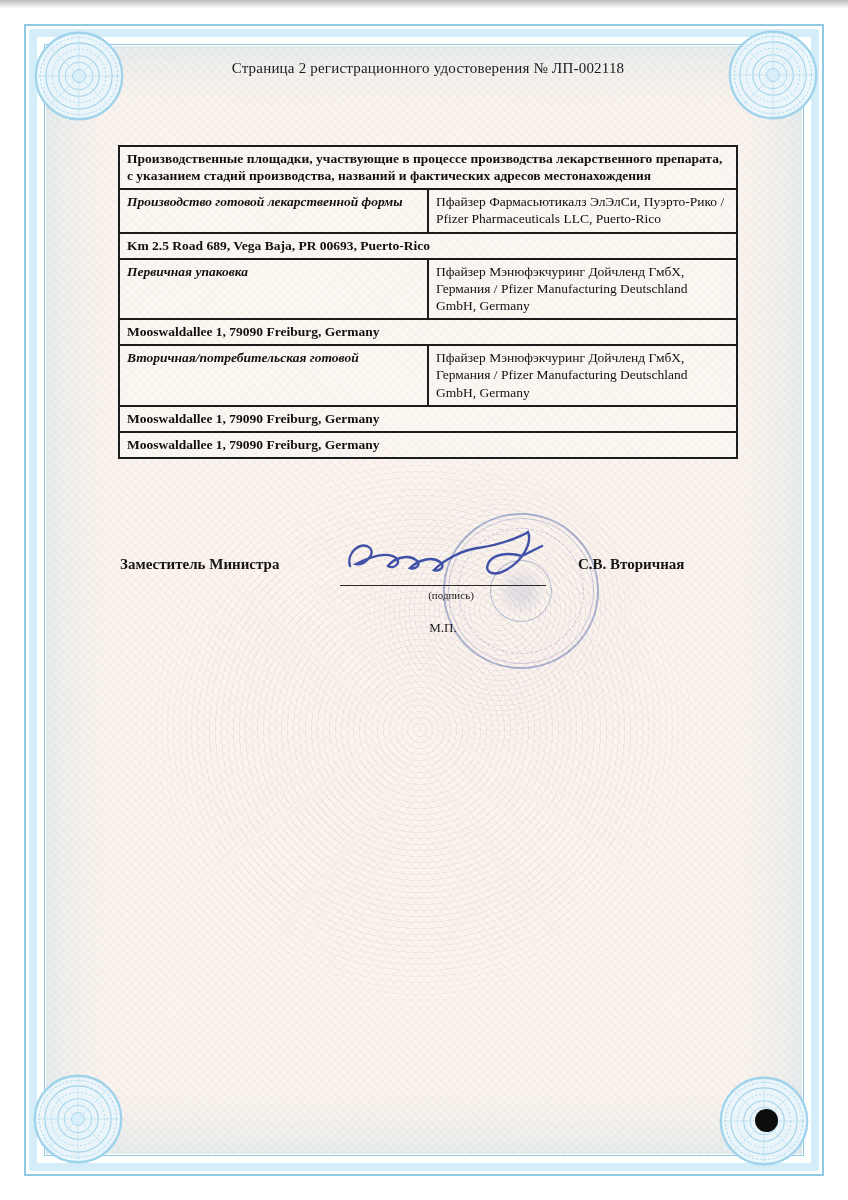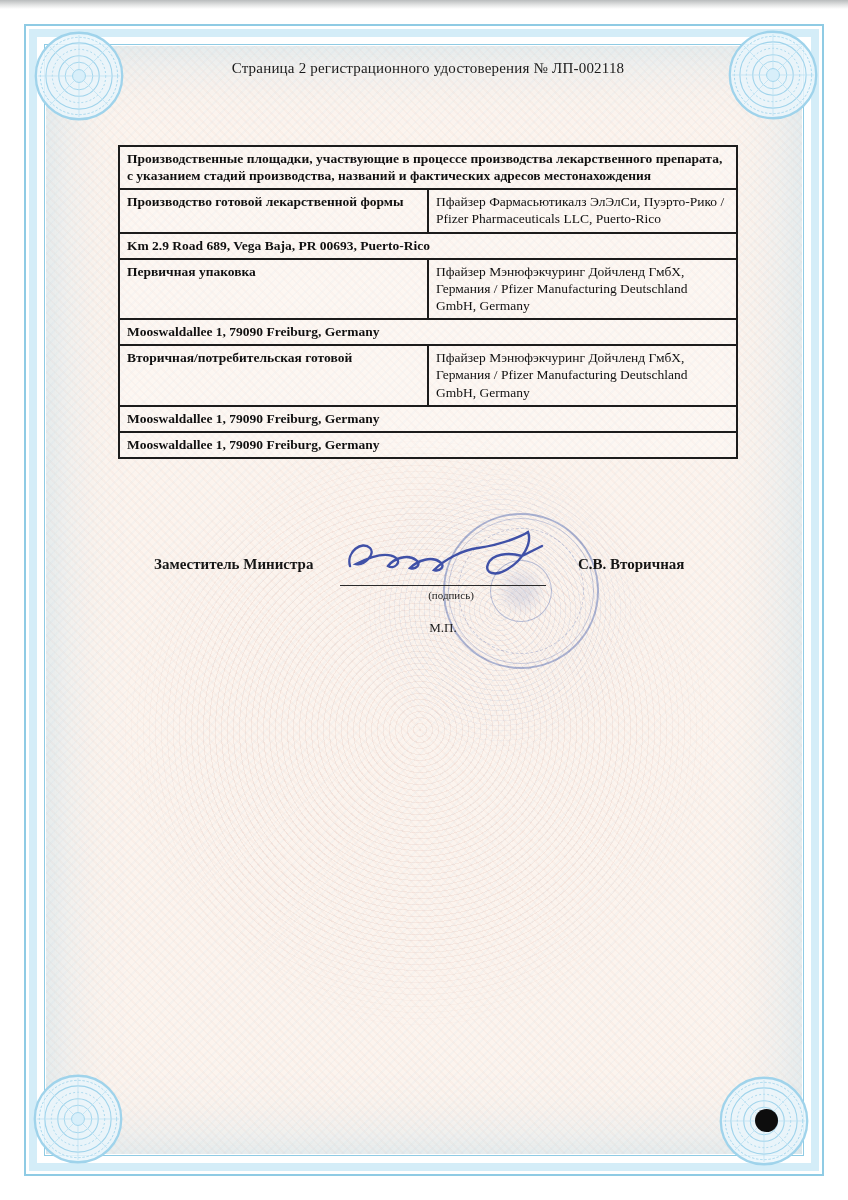--- a/index.html
+++ b/index.html
@@ -35,36 +35,36 @@
   .rosette{position:absolute;}
   .black-dot{position:absolute;left:755px;top:1109px;width:23px;height:23px;border-radius:50%;background:#0d0d0d;}
 
   .page-title{position:absolute;top:60px;left:0;right:0;text-align:center;
     font-size:15px;letter-spacing:0.2px;color:#1a1a1a;padding-left:8px;}
 
   .doc-table{position:absolute;left:118px;top:145px;width:620px;border-collapse:collapse;
     font-size:13.5px;line-height:1.27;color:#101010;table-layout:fixed;}
   .doc-table td{border:2px solid #1c1c1c;padding:3px 7px 4px 7px;vertical-align:top;background:rgba(255,255,255,0.25);}
   .doc-table td.th{font-weight:bold;}
-  .doc-table td.stage{font-weight:bold;width:50%;}
+  .doc-table td.stage{font-style:italic;font-weight:bold;width:50%;}
   .doc-table td.addr{font-weight:bold;}
 
   .stamp{position:absolute;left:443px;top:513px;width:156px;height:156px;opacity:0.85;}
   .stamp > div{position:absolute;border-radius:50%;}
   .stamp .ring1{inset:0;border:2px solid rgba(62,90,170,0.5);}
   .stamp .ring2{inset:5px;border:1px solid rgba(62,90,170,0.3);}
   .stamp .ring3{inset:15px;border:1px dashed rgba(62,90,170,0.3);}
   .stamp .ring4{inset:47px;border:1.5px solid rgba(62,90,170,0.42);
     background:radial-gradient(circle, rgba(62,90,170,0.14) 0 18%, rgba(0,0,0,0) 60%);}
 
   .signature-svg{position:absolute;left:336px;top:526px;}
   .sig-line{position:absolute;left:340px;top:585px;width:206px;border-top:1.5px solid #2a2a2a;}
   .sig-caption{position:absolute;left:344px;top:589px;width:214px;text-align:center;font-size:11px;color:#222;}
   .mp-caption{position:absolute;left:336px;top:620px;width:214px;text-align:center;font-size:13px;color:#1a1a1a;}
-  .minister-title{position:absolute;left:120px;top:556px;font-size:15px;font-weight:bold;color:#151515;margin-left:34px;}
+  .minister-title{position:absolute;left:120px;top:556px;font-size:15px;font-weight:bold;color:#151515;}
   .minister-name{position:absolute;left:578px;top:556px;font-size:15px;font-weight:bold;color:#151515;}
 </style>
 </head>
 <body>
 
 <div class="page">
 
   <div class="edge-top"></div>
 
   <div class="inner-area"></div>
@@ -139,21 +139,21 @@
     <tbody>
       <tr>
         <td colspan="2" class="th">Производственные площадки, участвующие в процессе производства лекарственного препарата, с указанием стадий производства, названий и фактических адресов местонахождения</td>
       </tr>
 
       <tr>
         <td class="stage">Производство готовой лекарственной формы</td>
         <td class="mfr">Пфайзер Фармасьютикалз ЭлЭлСи, Пуэрто-Рико / Pfizer Pharmaceuticals LLC, Puerto-Rico</td>
       </tr>
       <tr>
-        <td colspan="2" class="addr">Km 2.9 Road 689, Vega Baja, PR 00693, Puerto-Rico</td>
+        <td colspan="2" class="addr">Km 2.5 Road 689, Vega Baja, PR 00693, Puerto-Rico</td>
       </tr>
 
       <tr>
         <td class="stage">Первичная упаковка</td>
         <td class="mfr">Пфайзер Мэнюфэкчуринг Дойчленд ГмбХ, Германия / Pfizer Manufacturing Deutschland GmbH, Germany</td>
       </tr>
       <tr>
         <td colspan="2" class="addr">Mooswaldallee 1, 79090 Freiburg, Germany</td>
       </tr>
 

